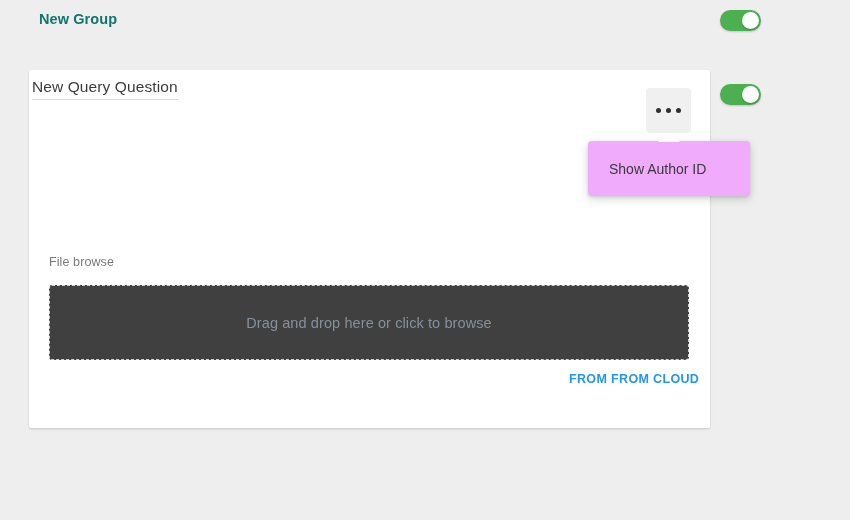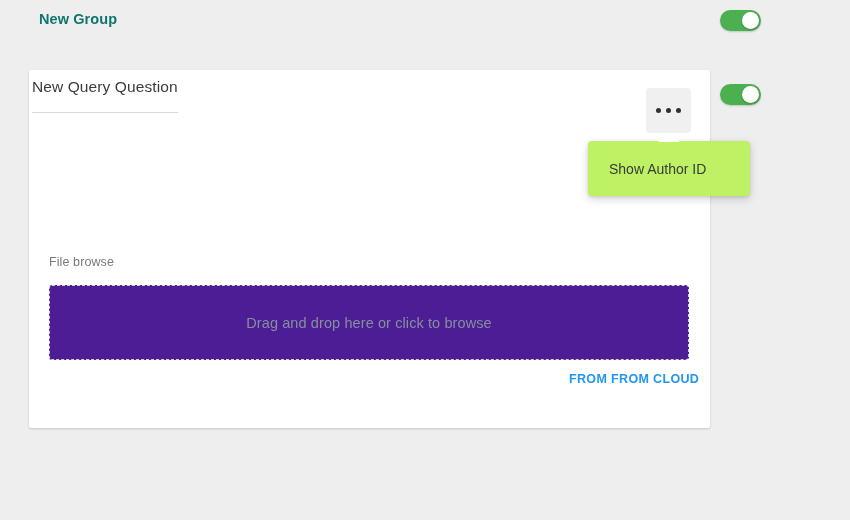--- a/index.html
+++ b/index.html
@@ -80,21 +80,21 @@
     left: 32px;
     top: 78px;
     width: 150px;
   }
 
   .question-title {
     font-size: 15.5px;
     color: #3c3c3c;
     letter-spacing: 0.1px;
     white-space: nowrap;
-    padding-bottom: 16px;
+    padding-bottom: 3px;
     display: inline-block;
     border-bottom: 1px solid #d9d9d9;
   }
 
   
   .kebab-button {
     position: absolute;
     left: 646px;
     top: 88px;
     width: 45px;
@@ -117,21 +117,21 @@
     background: #303030;
   }
 
   
   .popover {
     position: absolute;
     left: 588px;
     top: 141px;
     width: 162px;
     height: 55px;
-    background: #bef264;
+    background: #f0abfc;
     border-radius: 4px;
     box-shadow: 0 3px 9px rgba(0,0,0,0.17),
                 0 1px 3px rgba(0,0,0,0.10);
   }
 
   .popover .caret {
     position: absolute;
     left: 70px;
     top: -8px;
     width: 0;
@@ -172,21 +172,21 @@
     left: 49px;
     top: 285px;
     width: 640px;
     height: 75px;
     border: 1px dashed #d2d2d2;
     border-radius: 3px;
     display: flex;
     align-items: center;
     justify-content: center;
     cursor: pointer;
-    background: #4c1d95;
+    background: #404040;
   }
 
   .dropzone-text {
     font-size: 14.5px;
     color: #86909d;
     letter-spacing: 0.1px;
     white-space: nowrap;
   }
 
   .copy-from-cloud {

